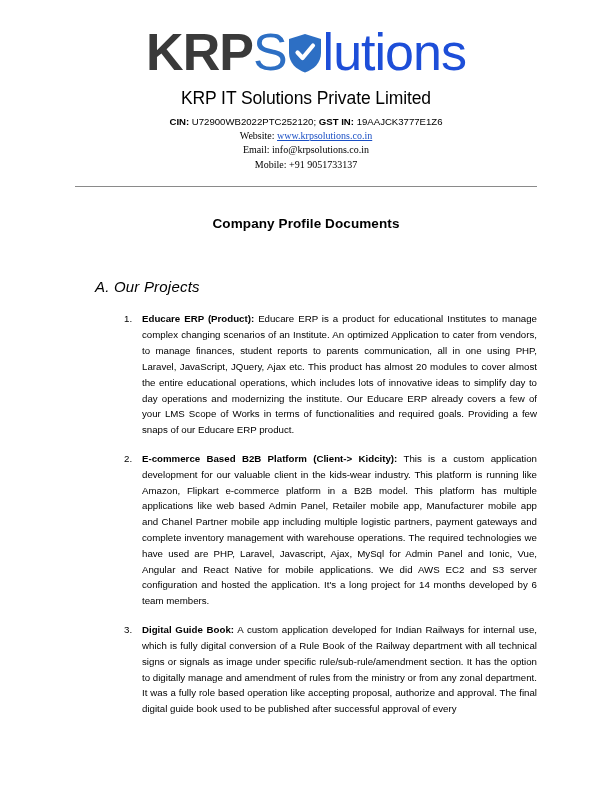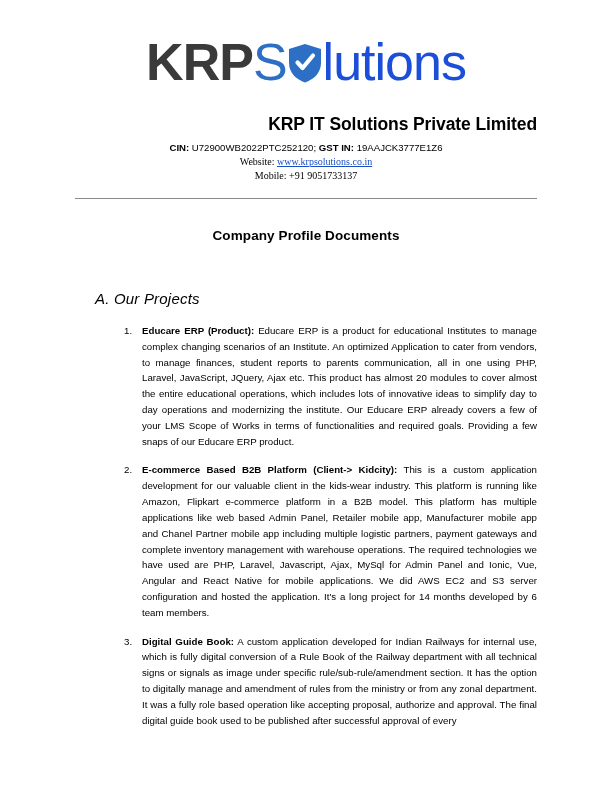--- a/index.html
+++ b/index.html
@@ -20,21 +20,21 @@
   .page {
     position: relative;
     width: 612px;
     height: 792px;
     box-sizing: border-box;
     padding: 0 75px;
   }
 
   
   .letterhead {
-    padding-top: 32px;
+    padding-top: 22px;
     text-align: center;
   }
 
   .logo {
     display: flex;
     align-items: center;
     justify-content: center;
     line-height: 1;
     height: 60px;
     letter-spacing: -1px;
@@ -61,24 +61,23 @@
   }
   .logo-rest {
     font-family: "Liberation Sans", sans-serif;
     font-size: 52px;
     font-weight: normal;
     color: #1d4ed8;
   }
 
   .company-name {
     font-size: 17.5px;
-    font-weight: bold;
-    margin-top: 22px;
+    font-weight: normal;
+    margin-top: 6px;
     letter-spacing: -0.1px;
-    text-align: right;
   }
 
   .cin-line {
     font-size: 9.6px;
     margin-top: 7px;
     line-height: 1.35;
   }
   .cin-line b { font-weight: bold; }
 
   .contact-line {
@@ -169,20 +168,21 @@
       <span>U72900WB2022PTC252120;</span>
       <b>GST IN:</b>
       <span>19AAJCK3777E1Z6</span>
     </div>
 
     <div class="contact-line">
       <span>Website:</span>
       <a class="weblink" href="#">www.krpsolutions.co.in</a>
     </div>
 
+    <div class="contact-line">Email: info@krpsolutions.co.in</div>
     <div class="contact-line">Mobile: +91 9051733137</div>
 
     <hr class="divider">
   </div>
 
   <div class="doc-title">Company Profile Documents</div>
 
   <div class="section-heading">A. Our Projects</div>
 
   <ol class="project-list">

